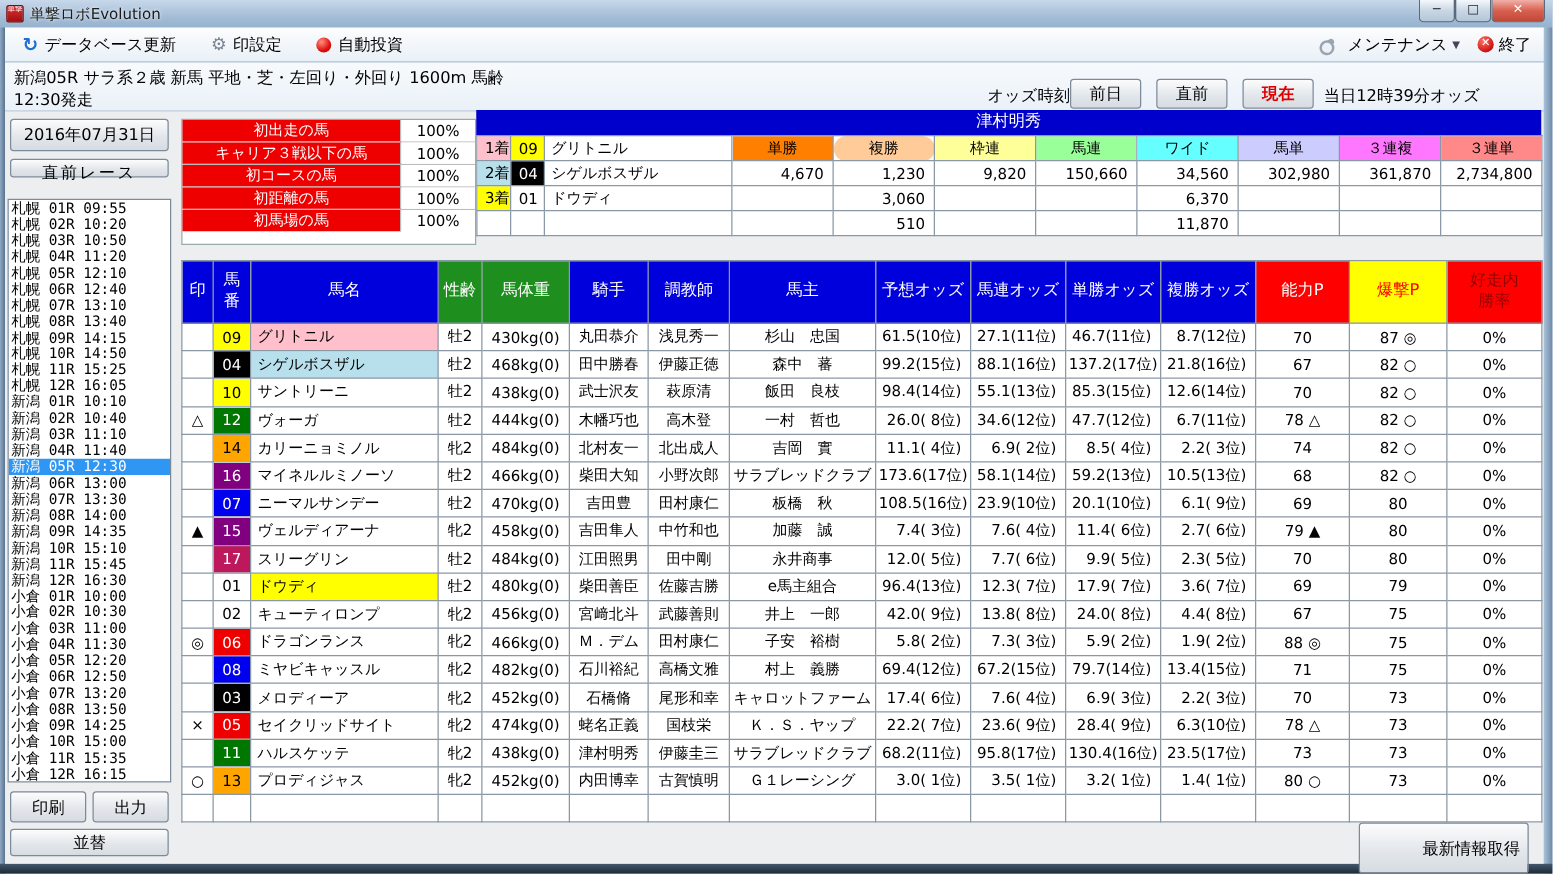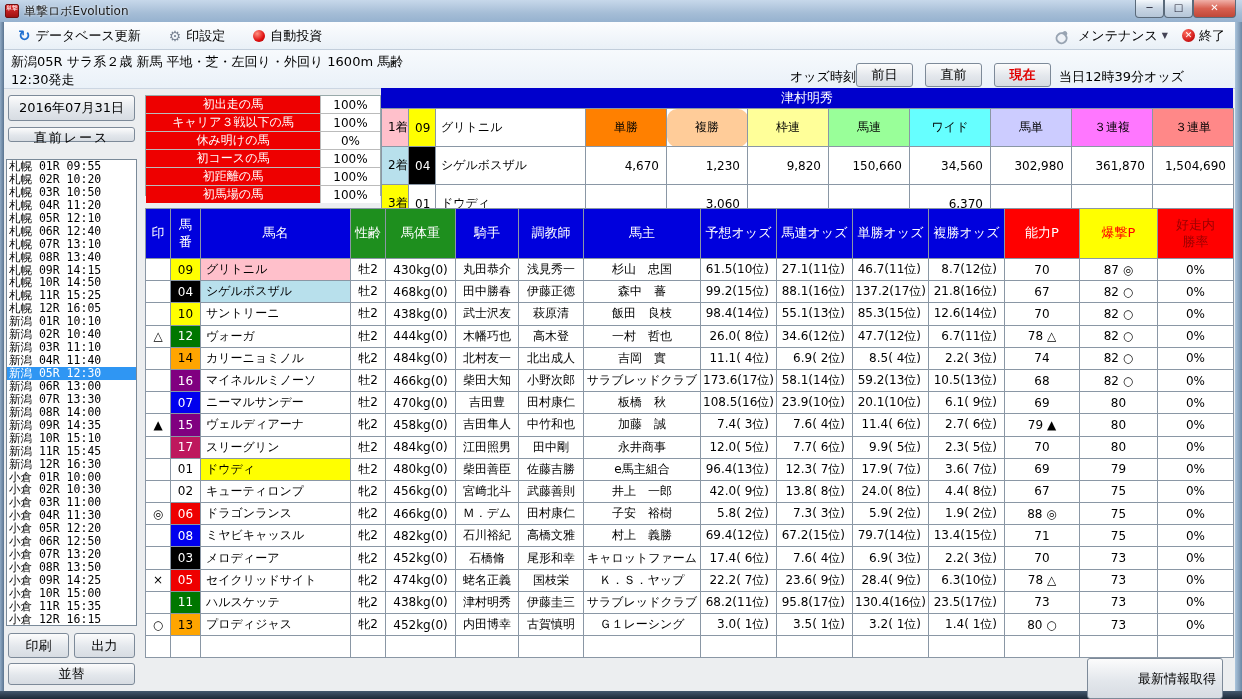--- a/index.html
+++ b/index.html
@@ -65,21 +65,21 @@
     display:grid;grid-template-rows:repeat(6,1fr);background:#fff;}
   .cond-row{display:grid;grid-template-columns:175px 1fr;border-bottom:1px solid #bbb;}
   .cond-row:last-child{border-bottom:none;}
   .cond-label{background:#ee0000;color:#fff;font-size:12px;display:flex;align-items:center;justify-content:center;border-right:1px solid #bbb;}
   .cond-value{display:flex;align-items:center;justify-content:center;font-size:12px;background:#fff;}
   
   .result-wrap{position:absolute;left:381px;top:88px;width:852px;}
   .result-title{height:20px;background:#0000cc;color:#fff;font-size:13px;text-align:center;line-height:20px;}
   table{border-collapse:collapse;table-layout:fixed;}
   .result-table{width:852px;background:#fff;}
-  .result-table td{border:1px solid #8a97a5;height:38px;font-size:12px;padding:0 6px;overflow:hidden;white-space:nowrap;}
+  .result-table td{border:1px solid #8a97a5;height:20px;font-size:12px;padding:0 6px;overflow:hidden;white-space:nowrap;}
   .result-table .c{text-align:center;}
   .result-table .r{text-align:right;padding-right:7px;}
   .result-table .nm{text-align:left;padding-left:5px;}
   
   .main-table{position:absolute;left:145px;top:208px;width:1088px;background:#fff;}
   .main-table th{border:1px solid #8a97a5;height:50px;font-size:13px;font-weight:normal;white-space:pre-line;line-height:1.25;padding:0;}
   .main-table td{border:1px solid #8a97a5;height:22.2px;font-size:12px;padding:0 2px;overflow:hidden;white-space:nowrap;text-align:center;}
   .main-table td.nm{text-align:left;padding-left:5px;}
   .main-table td.r{text-align:right;padding-right:7px;}
 </style>
@@ -180,24 +180,20 @@
 <div class="cond-panel">
     <div class="cond-row">
       <div class="cond-label">初出走の馬</div>
       <div class="cond-value">100%</div>
     </div>
     <div class="cond-row">
       <div class="cond-label">キャリア３戦以下の馬</div>
       <div class="cond-value">100%</div>
     </div>
     <div class="cond-row">
-      <div class="cond-label">休み明けの馬</div>
-      <div class="cond-value">0%</div>
-    </div>
-    <div class="cond-row">
       <div class="cond-label">初コースの馬</div>
       <div class="cond-value">100%</div>
     </div>
     <div class="cond-row">
       <div class="cond-label">初距離の馬</div>
       <div class="cond-value">100%</div>
     </div>
     <div class="cond-row">
       <div class="cond-label">初馬場の馬</div>
       <div class="cond-value">100%</div>
@@ -238,21 +234,21 @@
           <td class="c" style="background: rgb(184, 224, 236);">2着</td>
           <td class="c" style="background: rgb(0, 0, 0); color: rgb(255, 255, 255);">04</td>
           <td class="nm">シゲルボスザル</td>
           <td class="r">4,670</td>
           <td class="r">1,230</td>
           <td class="r">9,820</td>
           <td class="r">150,660</td>
           <td class="r">34,560</td>
           <td class="r">302,980</td>
           <td class="r">361,870</td>
-          <td class="r">1,504,690</td>
+          <td class="r">2,734,800</td>
         </tr>
         <tr>
           <td class="c" style="background: rgb(255, 255, 0);">3着</td>
           <td class="c" style="background: rgb(255, 255, 255); color: rgb(0, 0, 0);">01</td>
           <td class="nm">ドウディ</td>
           <td class="r"></td>
           <td class="r">3,060</td>
           <td class="r"></td>
           <td class="r"></td>
           <td class="r">6,370</td>

